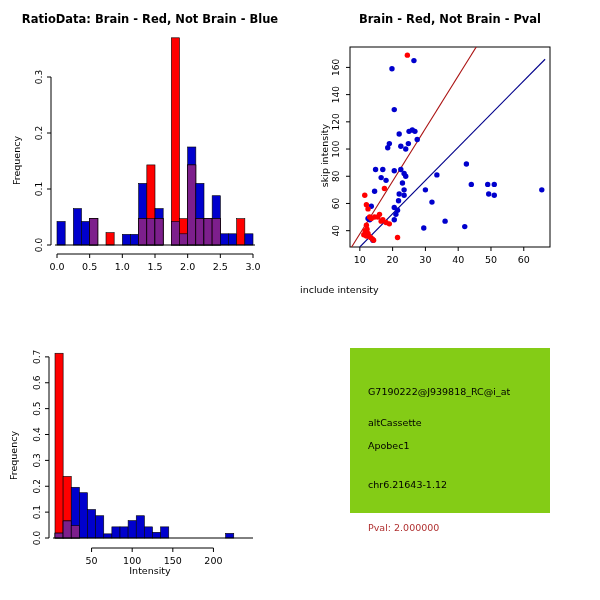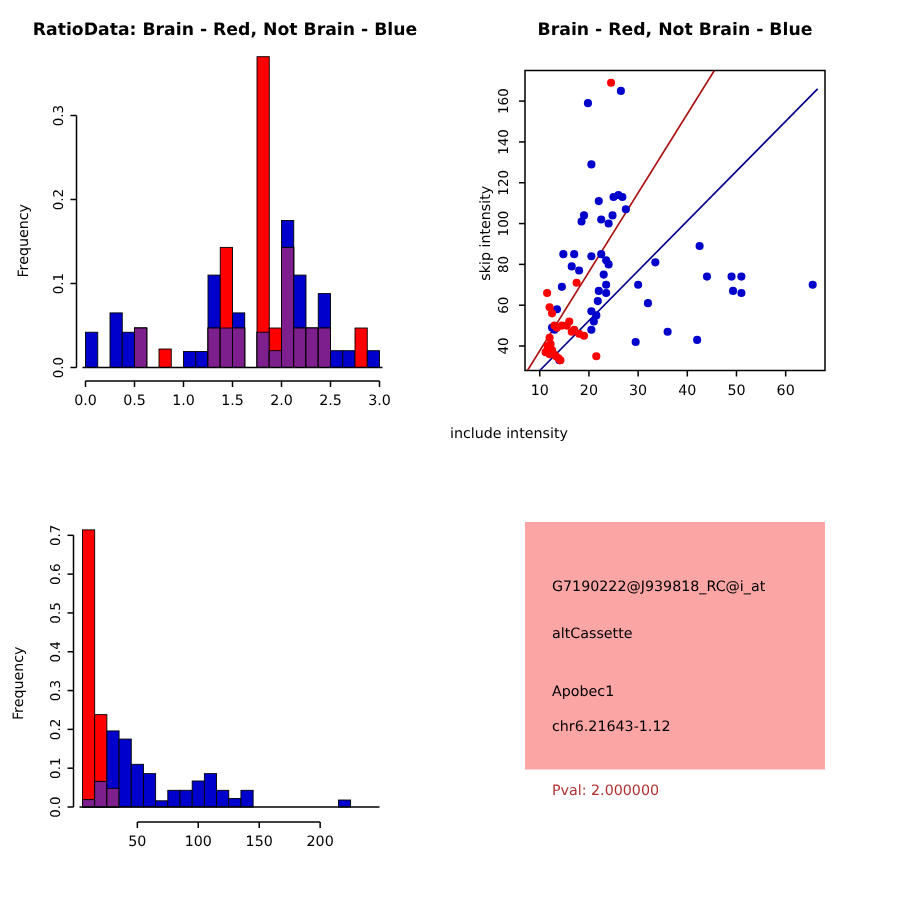--- a/index.html
+++ b/index.html
@@ -4,21 +4,21 @@
 <style>
   html,body{margin:0;padding:0;background:#ffffff;}
   body{width:600px;height:600px;font-family:"DejaVu Sans",sans-serif;overflow:hidden;}
   .page{position:relative;width:600px;height:600px;background:#fff;}
   .panel{position:absolute;text-decoration:underline;}
   .ttl{position:absolute;text-align:center;font-weight:bold;font-size:11.5px;color:#000;
         font-family:"DejaVu Sans",sans-serif;white-space:nowrap;letter-spacing:0px;}
   .axlab{position:absolute;font-size:9.5px;color:#000;white-space:nowrap;font-family:"DejaVu Sans",sans-serif;}
   .vrot{transform:rotate(-90deg);transform-origin:50% 50%;}
   svg{display:block;overflow:visible;}
-  .infobox{position:absolute;background:#fca5a5;}
+  .infobox{position:absolute;background:#84cc16;}
   .infoline{position:absolute;font-size:9.5px;color:#000;white-space:nowrap;
             font-family:"DejaVu Sans",sans-serif;}
   .infoline.pval{color:#b03030;}
 </style>
 </head>
 <body>
 
 <div class="page">
 
   <div class="panel" style="left:0;top:0;width:300px;height:300px;">
@@ -91,21 +91,21 @@
         <text x="187.66666666666666" y="270" font-size="9.5" font-family="&quot;DejaVu Sans&quot;, sans-serif" fill="#000" text-anchor="middle">2.0</text>
         <line x1="220.33333333333334" y1="254" x2="220.33333333333334" y2="258" stroke="#000" stroke-width="1"></line>
         <text x="220.33333333333334" y="270" font-size="9.5" font-family="&quot;DejaVu Sans&quot;, sans-serif" fill="#000" text-anchor="middle">2.5</text>
         <line x1="253" y1="254" x2="253" y2="258" stroke="#000" stroke-width="1"></line>
         <text x="253" y="270" font-size="9.5" font-family="&quot;DejaVu Sans&quot;, sans-serif" fill="#000" text-anchor="middle">3.0</text>
         <line x1="55" y1="245" x2="255" y2="245" stroke="#000" stroke-width="1"></line>
       </svg>
   </div>
 
   <div class="panel" style="left:300px;top:0;width:300px;height:300px;">
-    <div class="ttl" style="left:0;top:12px;width:300px;">Brain - Red, Not Brain - Blue</div>
+    <div class="ttl" style="left:0;top:12px;width:300px;">Brain - Red, Not Brain - Pval</div>
 
     <div class="axlab vrot" style="left:-16px;top:150px;width:80px;text-align:center;">skip intensity</div>
     <div class="axlab" style="left:0;top:284px;width:300px;text-align:left;">include intensity</div>
 
     <svg id="svg-scatter" style="position:absolute;left:0;top:0;" width="300" height="300">
         <rect x="50" y="47" width="200" height="200" fill="none" stroke="#000" stroke-width="1"></rect>
         <defs>
           <clipPath id="clipScatter">
             <rect x="50" y="47" width="200" height="200"></rect>
           </clipPath>
@@ -213,20 +213,21 @@
         <line x1="190.98360655737704" y1="247" x2="190.98360655737704" y2="251" stroke="#000" stroke-width="1"></line>
         <text x="190.98360655737704" y="263" font-size="9.5" font-family="&quot;DejaVu Sans&quot;, sans-serif" fill="#000" text-anchor="middle">50</text>
         <line x1="223.77049180327867" y1="247" x2="223.77049180327867" y2="251" stroke="#000" stroke-width="1"></line>
         <text x="223.77049180327867" y="263" font-size="9.5" font-family="&quot;DejaVu Sans&quot;, sans-serif" fill="#000" text-anchor="middle">60</text>
       </svg>
   </div>
 
   <div class="panel" style="left:0;top:300px;width:300px;height:300px;">
 
     <div class="axlab vrot" style="left:-22px;top:150px;width:70px;text-align:center;">Frequency</div>
+    <div class="axlab" style="left:0;top:265px;width:300px;text-align:center;">Intensity</div>
 
     <svg id="svg-gene" style="position:absolute;left:0;top:0;" width="300" height="300">
         <g>
           <rect x="55" y="53.25874125874125" width="8.125" height="184.74125874125875" fill="#ff0000" stroke="#000" stroke-width="0.6"></rect>
           <rect x="55" y="233.08391608391608" width="8.125" height="4.91608391608392" fill="#0000cd" stroke="#000" stroke-width="0.6"></rect>
           <rect x="55" y="233.08391608391608" width="8.125" height="4.91608391608392" fill="#7d1f8c" stroke="#000" stroke-width="0.6"></rect>
           <rect x="63.125" y="176.41958041958043" width="8.125" height="61.58041958041957" fill="#ff0000" stroke="#000" stroke-width="0.6"></rect>
           <rect x="63.125" y="220.92307692307693" width="8.125" height="17.076923076923066" fill="#0000cd" stroke="#000" stroke-width="0.6"></rect>
           <rect x="63.125" y="220.92307692307693" width="8.125" height="17.076923076923066" fill="#7d1f8c" stroke="#000" stroke-width="0.6"></rect>
           <rect x="71.25" y="225.58041958041957" width="8.125" height="12.419580419580427" fill="#ff0000" stroke="#000" stroke-width="0.6"></rect>
@@ -272,19 +273,19 @@
         <line x1="213.4375" y1="248" x2="213.4375" y2="252" stroke="#000" stroke-width="1"></line>
         <text x="213.4375" y="264" font-size="9.5" font-family="&quot;DejaVu Sans&quot;, sans-serif" fill="#000" text-anchor="middle">200</text>
         <line x1="53" y1="238" x2="253" y2="238" stroke="#000" stroke-width="1"></line>
       </svg>
   </div>
 
   <div class="panel" style="left:300px;top:300px;width:300px;height:300px;">
     <div class="infobox" style="left:50px;top:48px;width:200px;height:165px;">
       <div class="infoline" style="left:18px;top:38px;">G7190222@J939818_RC@i_at</div>
       <div class="infoline" style="left:18px;top:69px;">altCassette</div>
-      <div class="infoline" style="left:18px;top:108px;">Apobec1</div>
+      <div class="infoline" style="left:18px;top:92px;">Apobec1</div>
       <div class="infoline" style="left:18px;top:131px;">chr6.21643-1.12</div>
       <div class="infoline pval" style="left:18px;top:174px;">Pval: 2.000000</div>
     </div>
   </div>
 
 </div>
 
 </body></html>

